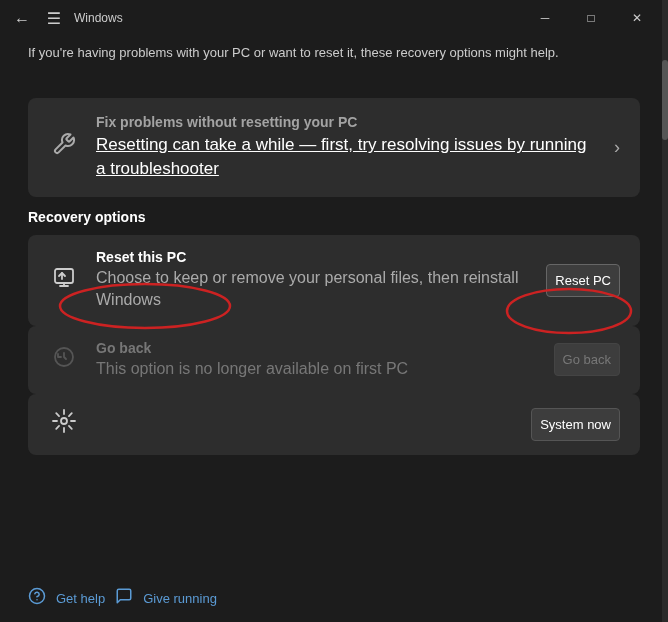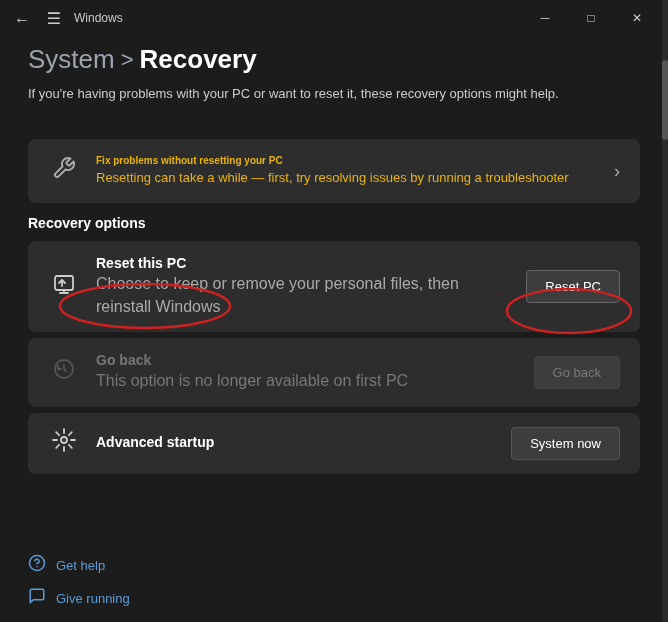--- a/index.html
+++ b/index.html
@@ -110,49 +110,49 @@
     }
     .card-icon {
       font-size: 22px;
       color: #ccc;
       flex-shrink: 0;
       width: 32px;
       text-align: center;
     }
     .card-text { flex: 1; }
     .card-title {
-      font-size: 10px;
+      font-size: 14px;
       font-weight: 600;
-      color: #eab308;
+      color: #a3a3a3;
       margin-bottom: 3px;
     }
     .card-subtitle {
-      font-size: 13px;
-      color: #eab308;
+      font-size: 17px;
+      color: #ffffff;
       line-height: 1.4;
+      text-decoration: underline;
     }
     .card-arrow {
       font-size: 18px;
       color: #aaa;
     }
 
     
     .section-heading {
       font-size: 14px;
       font-weight: 600;
       color: #fff;
       margin-bottom: 10px;
       margin-top: 8px;
     }
 
     
     .option-row {
       background: #2d2d2d;
       border-radius: 8px;
-      margin-bottom: 6px;
       padding: 14px 20px;
       display: flex;
       align-items: center;
       gap: 16px;
     }
     .option-row.disabled .option-title,
     .option-row.disabled .option-subtitle { color: #777; }
     .option-row.disabled .option-icon { color: #555; }
     .option-icon {
       font-size: 22px;
@@ -170,39 +170,39 @@
     }
     .option-subtitle {
       font-size: 16px;
       color: #aaa;
       line-height: 1.4;
     }
     .option-btn {
       background: #3d3d3d;
       border: 1px solid #555;
       color: #fff;
-      padding: 8px 18px;
+      padding: 8px 8px;
       border-radius: 4px;
       cursor: pointer;
       font-size: 13px;
       font-family: inherit;
       white-space: nowrap;
     }
     .option-btn.primary {
       background: #3d3d3d;
       border: 1px solid #666;
     }
 
     
     .footer {
       position: absolute;
       bottom: 12px;
       left: 28px;
       display: flex;
-      flex-direction: column;
+      flex-direction: row;
       gap: 10px;
       text-align: center;
     }
     .footer-link {
       display: flex;
       align-items: center;
       gap: 10px;
       color: #5b9bd5;
       font-size: 13px;
       cursor: pointer;
@@ -251,25 +251,20 @@
   <div class="title-bar-title">Windows</div>
   <div class="title-bar-controls">
     <button class="win-btn">─</button>
     <button class="win-btn">□</button>
     <button class="win-btn close">✕</button>
   </div>
 </div>
 
 <div class="content">
 
-  <div class="breadcrumb">
-    <span class="breadcrumb-system">System</span>
-    <span class="breadcrumb-separator">&gt;</span>
-    <span class="breadcrumb-current">Recovery</span>
-  </div>
 
   <div class="description">If you're having problems with your PC or want to reset it, these recovery options might help.</div>
 
   <div class="card">
     <div class="card-icon">
       <svg width="24" height="24" viewBox="0 0 24 24" fill="none" stroke="#aaa" stroke-width="2" stroke-linecap="round" stroke-linejoin="round">
         <path d="M14.7 6.3a1 1 0 0 0 0 1.4l1.6 1.6a1 1 0 0 0 1.4 0l3.77-3.77a6 6 0 0 1-7.94 7.94l-6.91 6.91a2.12 2.12 0 0 1-3-3l6.91-6.91a6 6 0 0 1 7.94-7.94l-3.76 3.76z"></path>
       </svg>
     </div>
     <div class="card-text">
@@ -314,21 +309,20 @@
   </div>
 
   <div class="option-row">
     <div class="option-icon">
       <svg width="24" height="24" viewBox="0 0 24 24" fill="none" stroke="#ccc" stroke-width="1.8" stroke-linecap="round" stroke-linejoin="round">
         <circle cx="12" cy="12" r="3"></circle>
         <path d="M12 1v4M12 19v4M4.22 4.22l2.83 2.83M16.95 16.95l2.83 2.83M1 12h4M19 12h4M4.22 19.78l2.83-2.83M16.95 7.05l2.83-2.83"></path>
       </svg>
     </div>
     <div class="option-text">
-      <div class="option-title">Advanced startup</div>
     </div>
     <button class="option-btn">System now</button>
   </div>
 
 </div>
 
 <div class="footer">
   <a class="footer-link">
     <span class="footer-link-icon">
       <svg width="18" height="18" viewBox="0 0 24 24" fill="none" stroke="#5b9bd5" stroke-width="2" stroke-linecap="round" stroke-linejoin="round">

